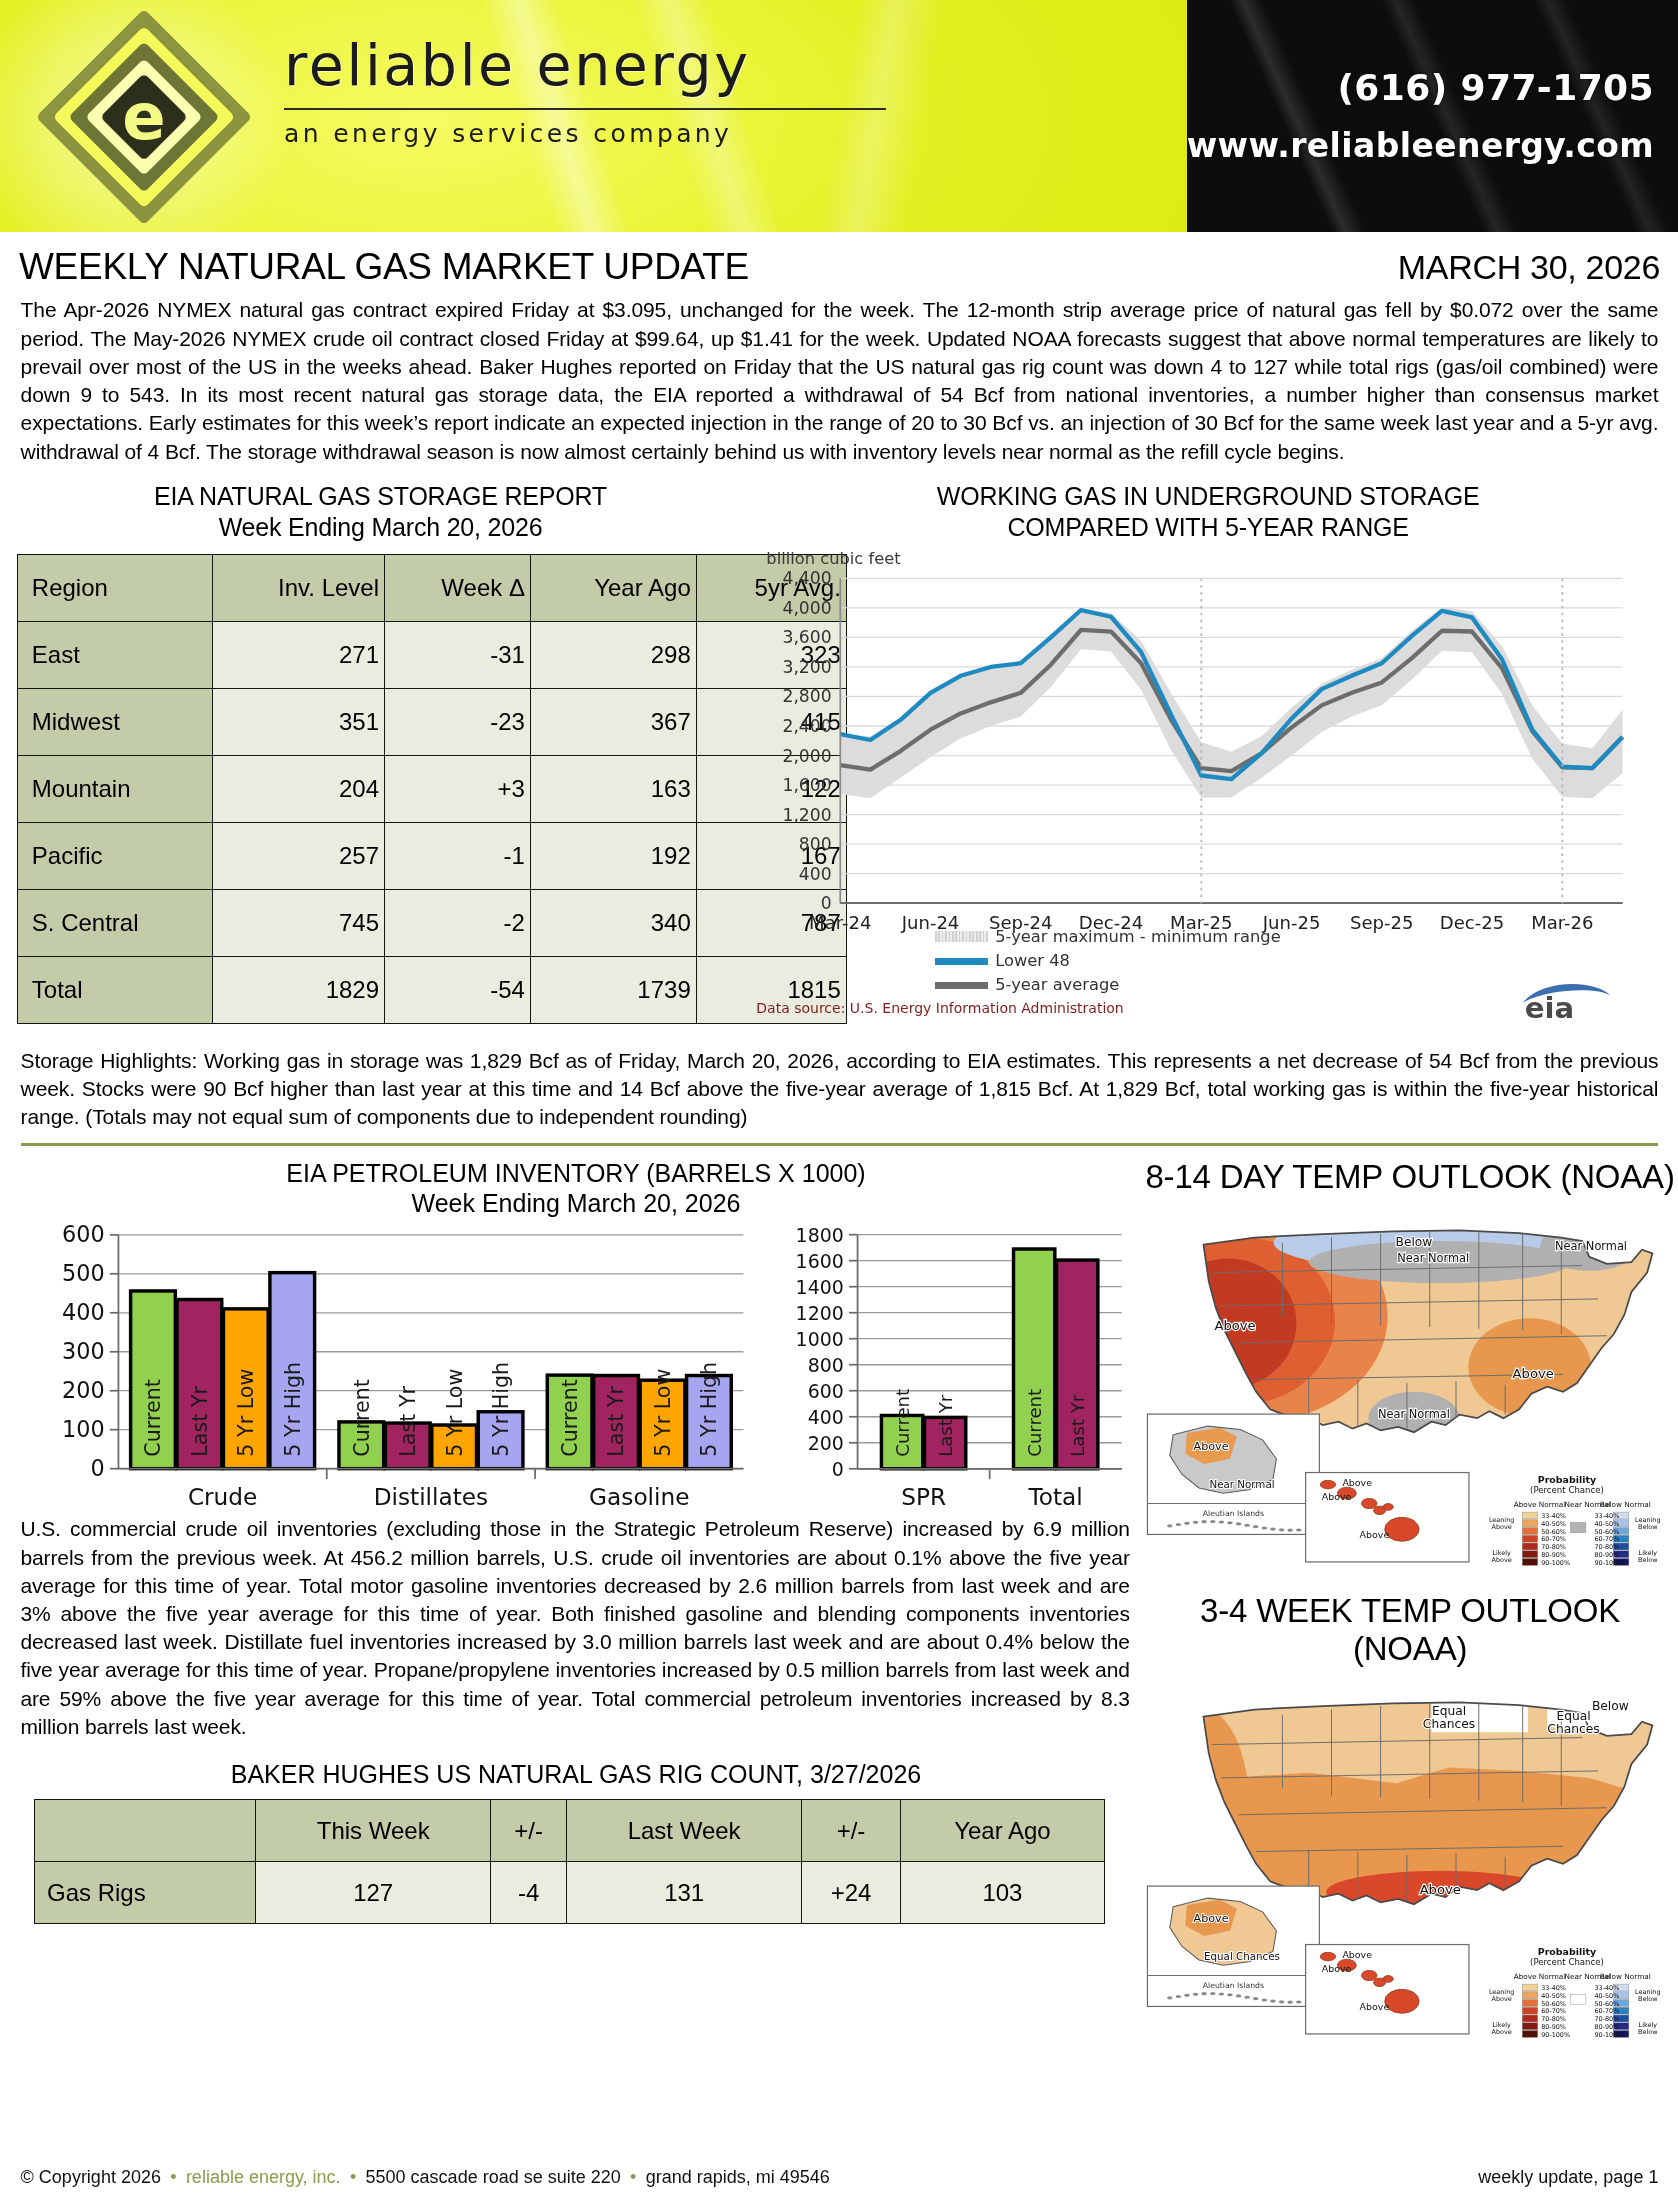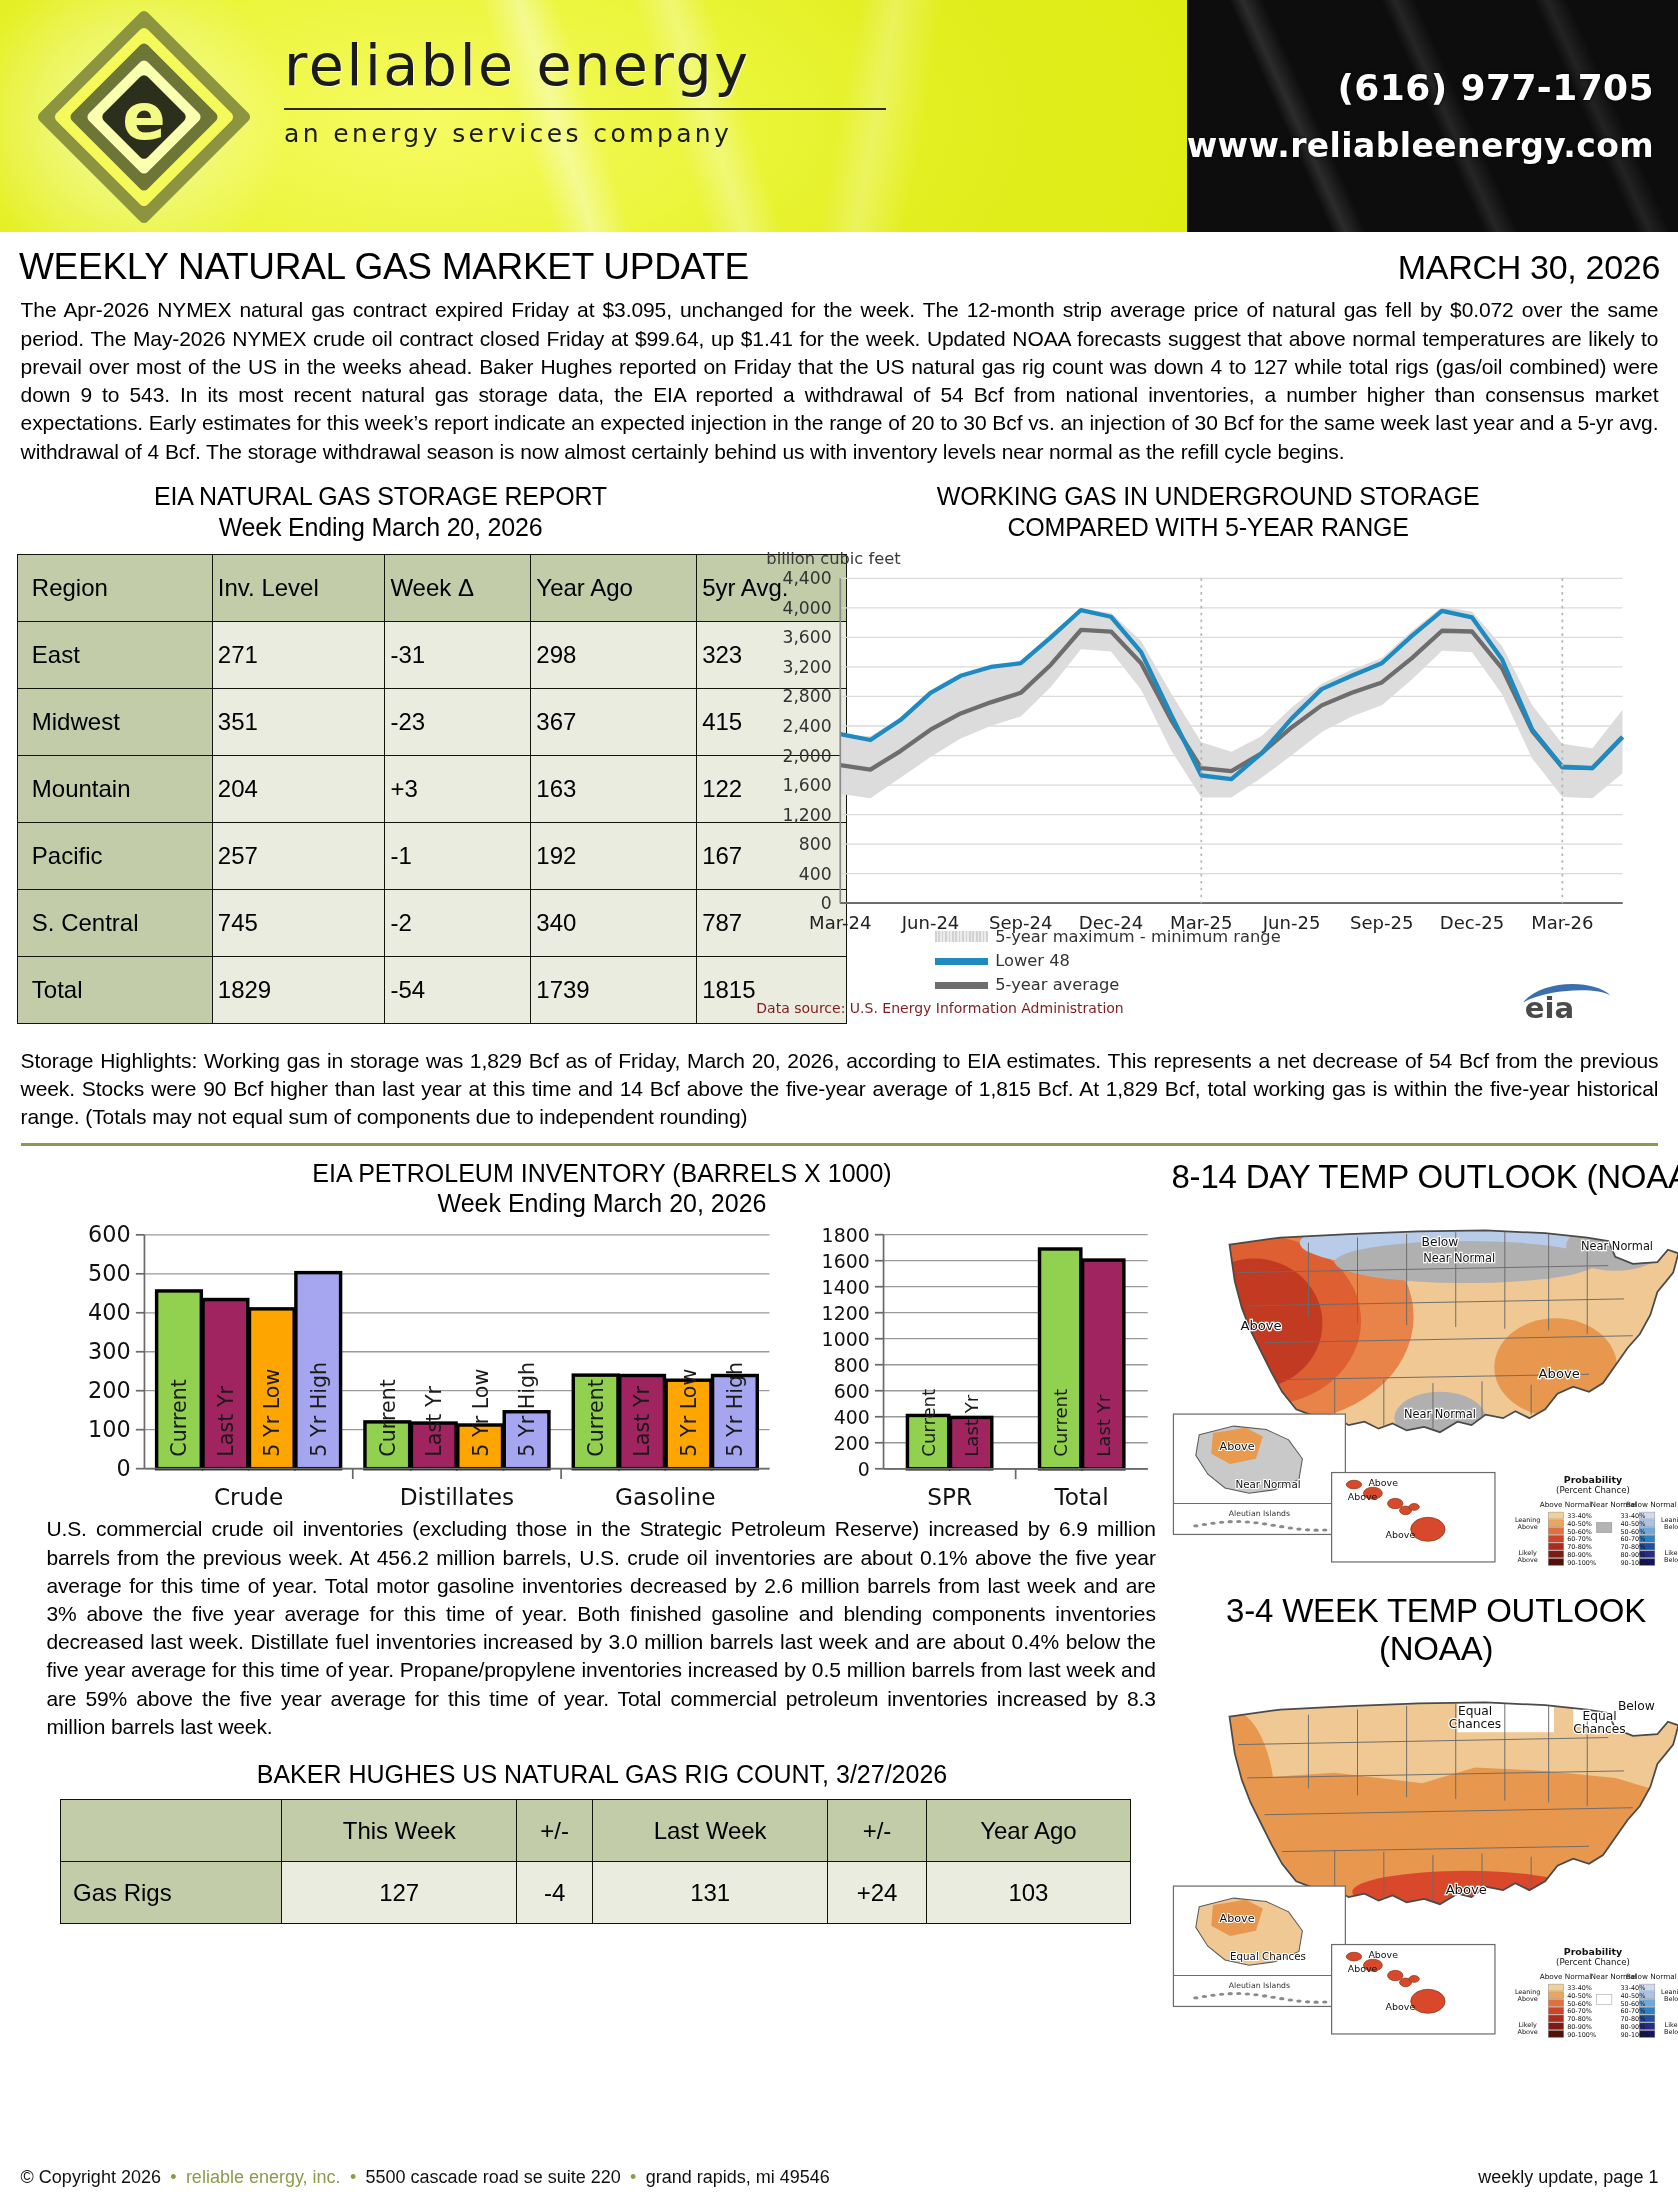--- a/index.html
+++ b/index.html
@@ -100,21 +100,21 @@
   .sec1-left{ width:727px; }
   .sec1-right{ flex:1; position:relative; }
 
   .sec-title{
     text-align:center; font-size:25px; line-height:1.22; letter-spacing:-0.2px;
   }
 
   table.grid{ border-collapse:collapse; width:830px; margin-top:12px; }
   table.grid td, table.grid th{
     border:1.7px solid #12150c;
-    height:67px; font-size:24px; font-weight:400; text-align:left;
+    height:67px; font-size:24px; font-weight:400; text-align:right;
     padding:0 5.2px;
   }
   table.grid th{ background:#c3cca9; }
   table.grid th.left, table.grid td.left{ text-align:left; padding-left:13.8px; background:#c3cca9; }
   table.grid td{ background:#e9ecde; }
 
   
   .eia-chart{ position:relative; margin-top:10.3px; width:886px; height:482px; }
   .eia-units{
     position:absolute; left:12px; top:-3.4px; font-size:16.3px; color:#3a3a3a;
@@ -131,21 +131,21 @@
     position:absolute; left:2px; top:447px; font-size:14px; color:#7f1d1d;
     font-family:"DejaVu Sans", sans-serif;
   }
   .eia-logo{ position:absolute; right:26px; top:420px; width:103px; height:52px; }
 
   
   .divider{ height:2.6px; background:#8d9a4b; margin:12px 20.6px 0 20.6px; }
 
   
   .sec2{ display:flex; padding:12px 17px 0 17px; }
-  .sec2-left{ width:1118px;margin-left:26px; }
+  .sec2-left{ width:1118px; }
   .sec2-right{ flex:1; padding-left:8.6px; }
 
   .bars-wrap{ display:flex; align-items:flex-start; }
   .bars-title{ text-align:center; font-size:25px; line-height:1.22; }
 
   
   .map-title{ text-align:center; font-size:33px; letter-spacing:-0.2px; }
   .map-box{ position:relative; width:533px; height:370px; margin:3.4px auto 0 auto; }
 
   

